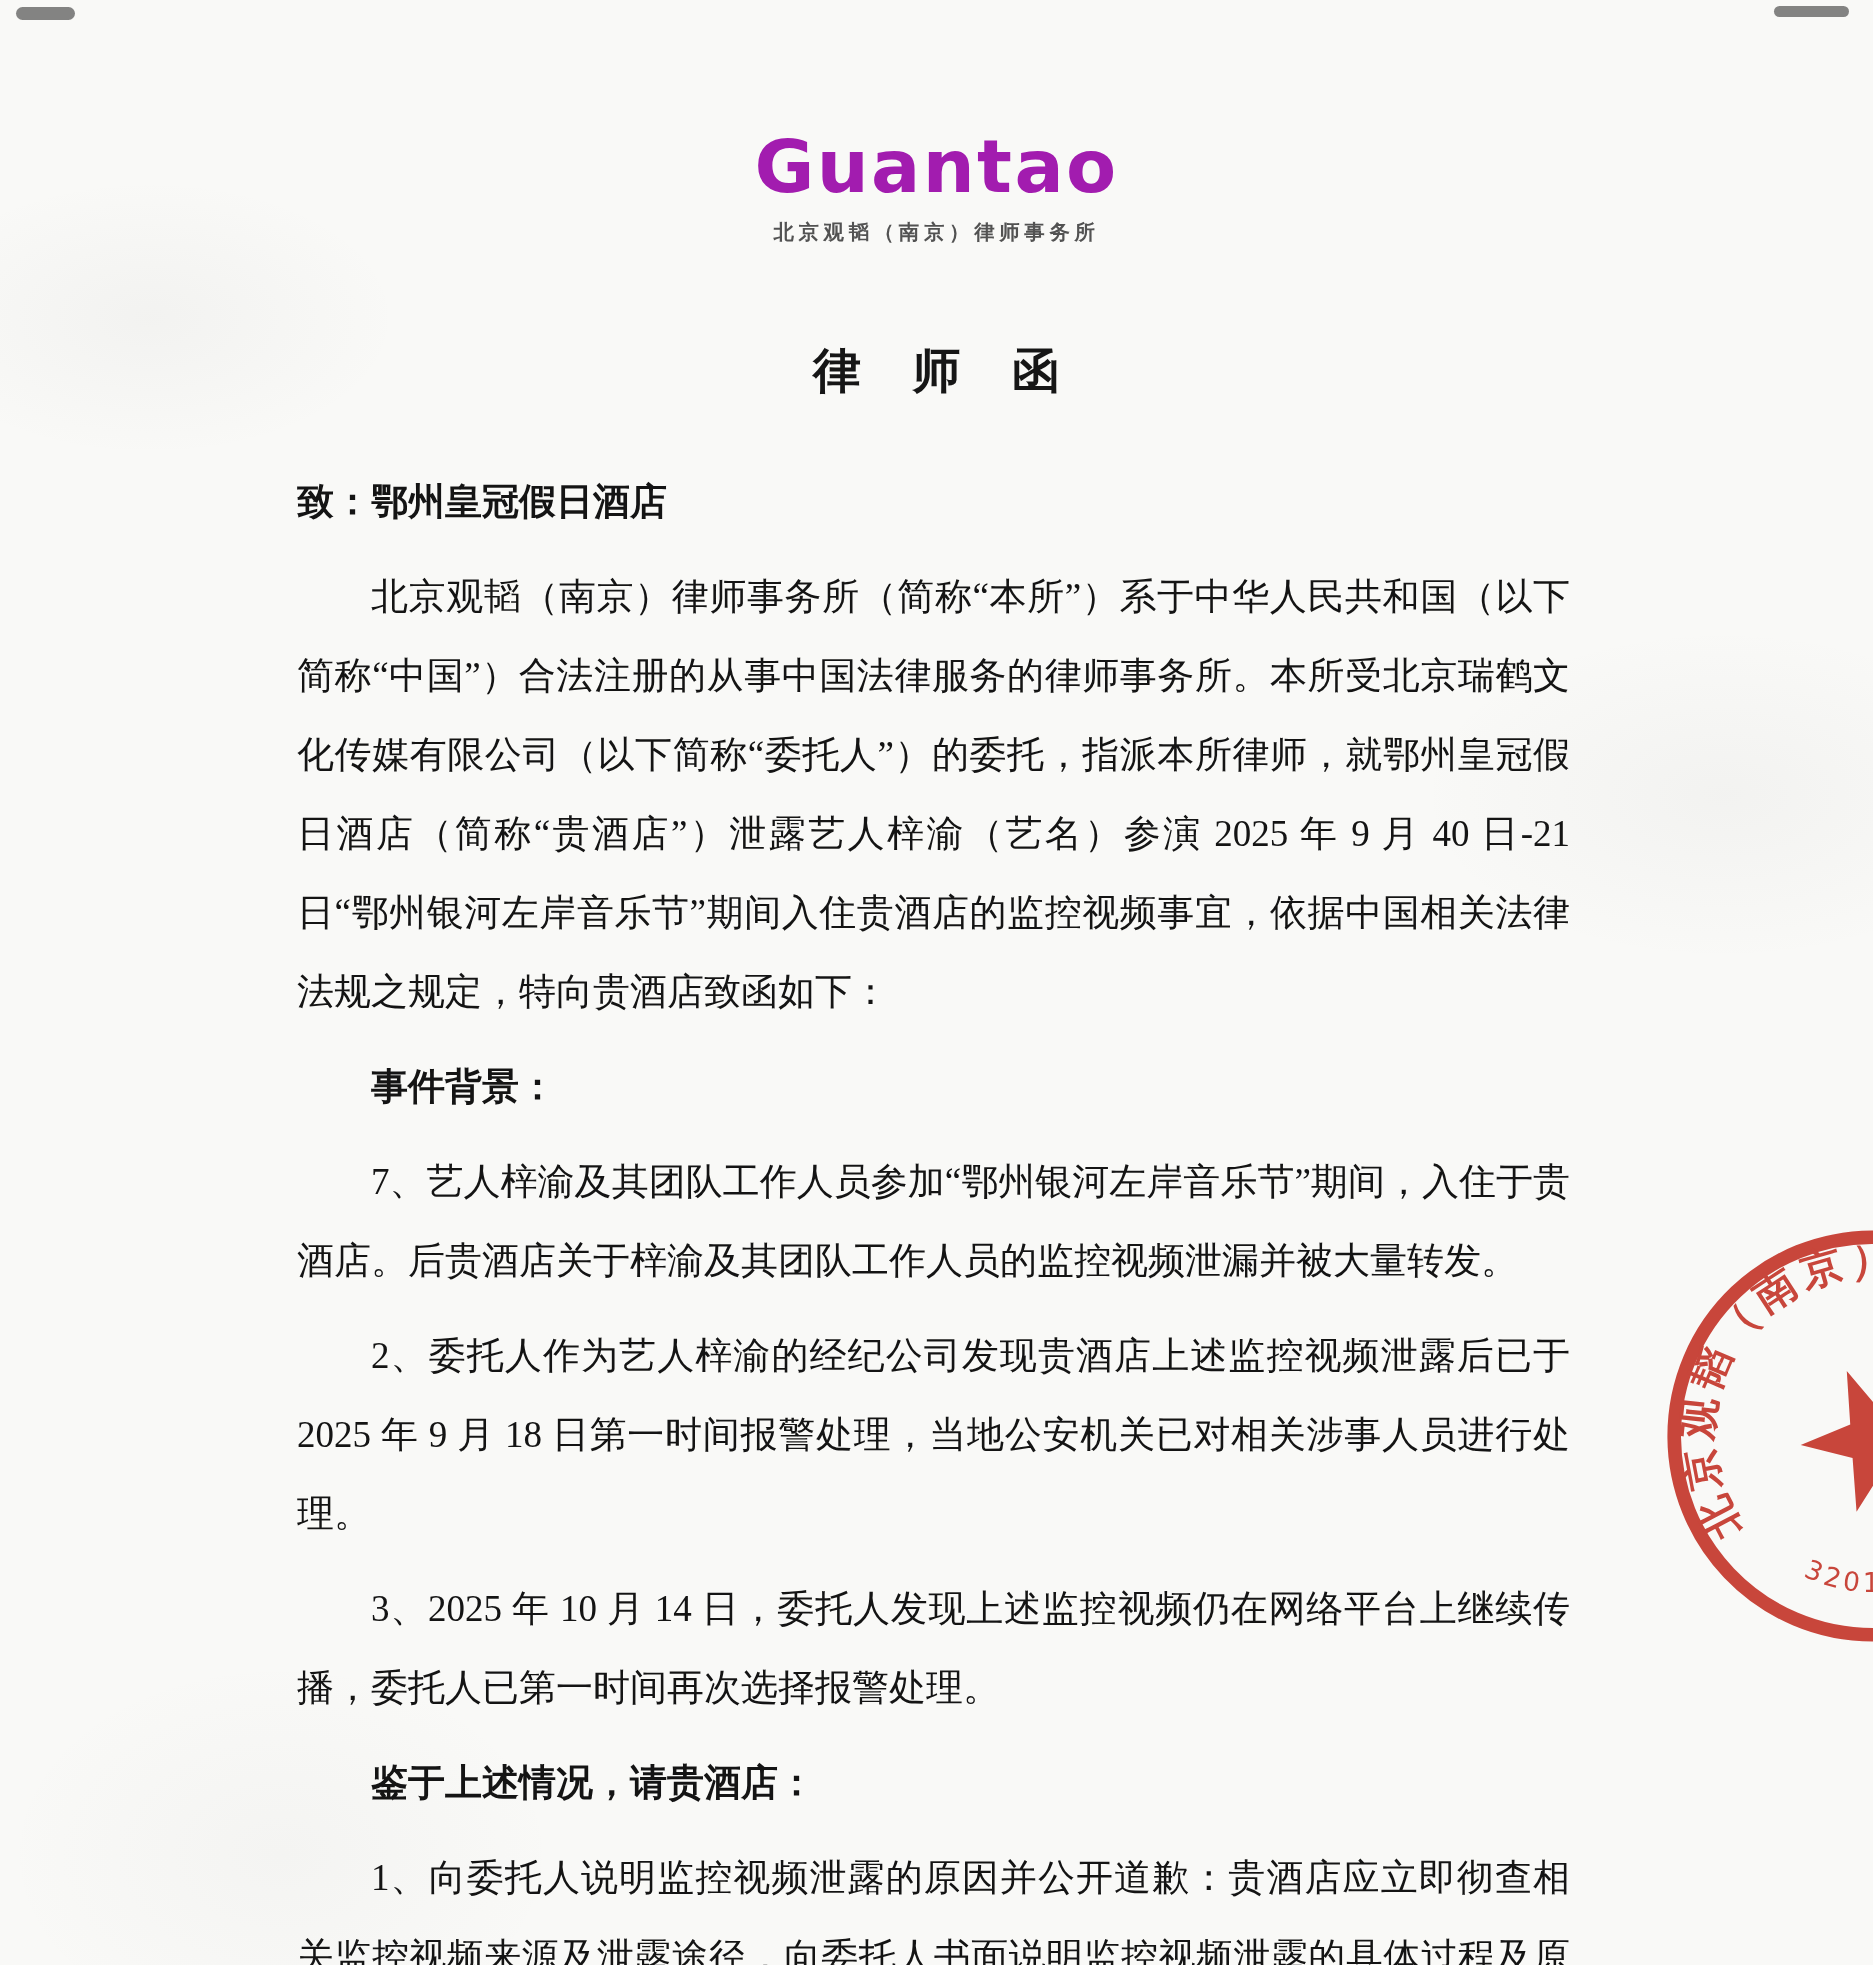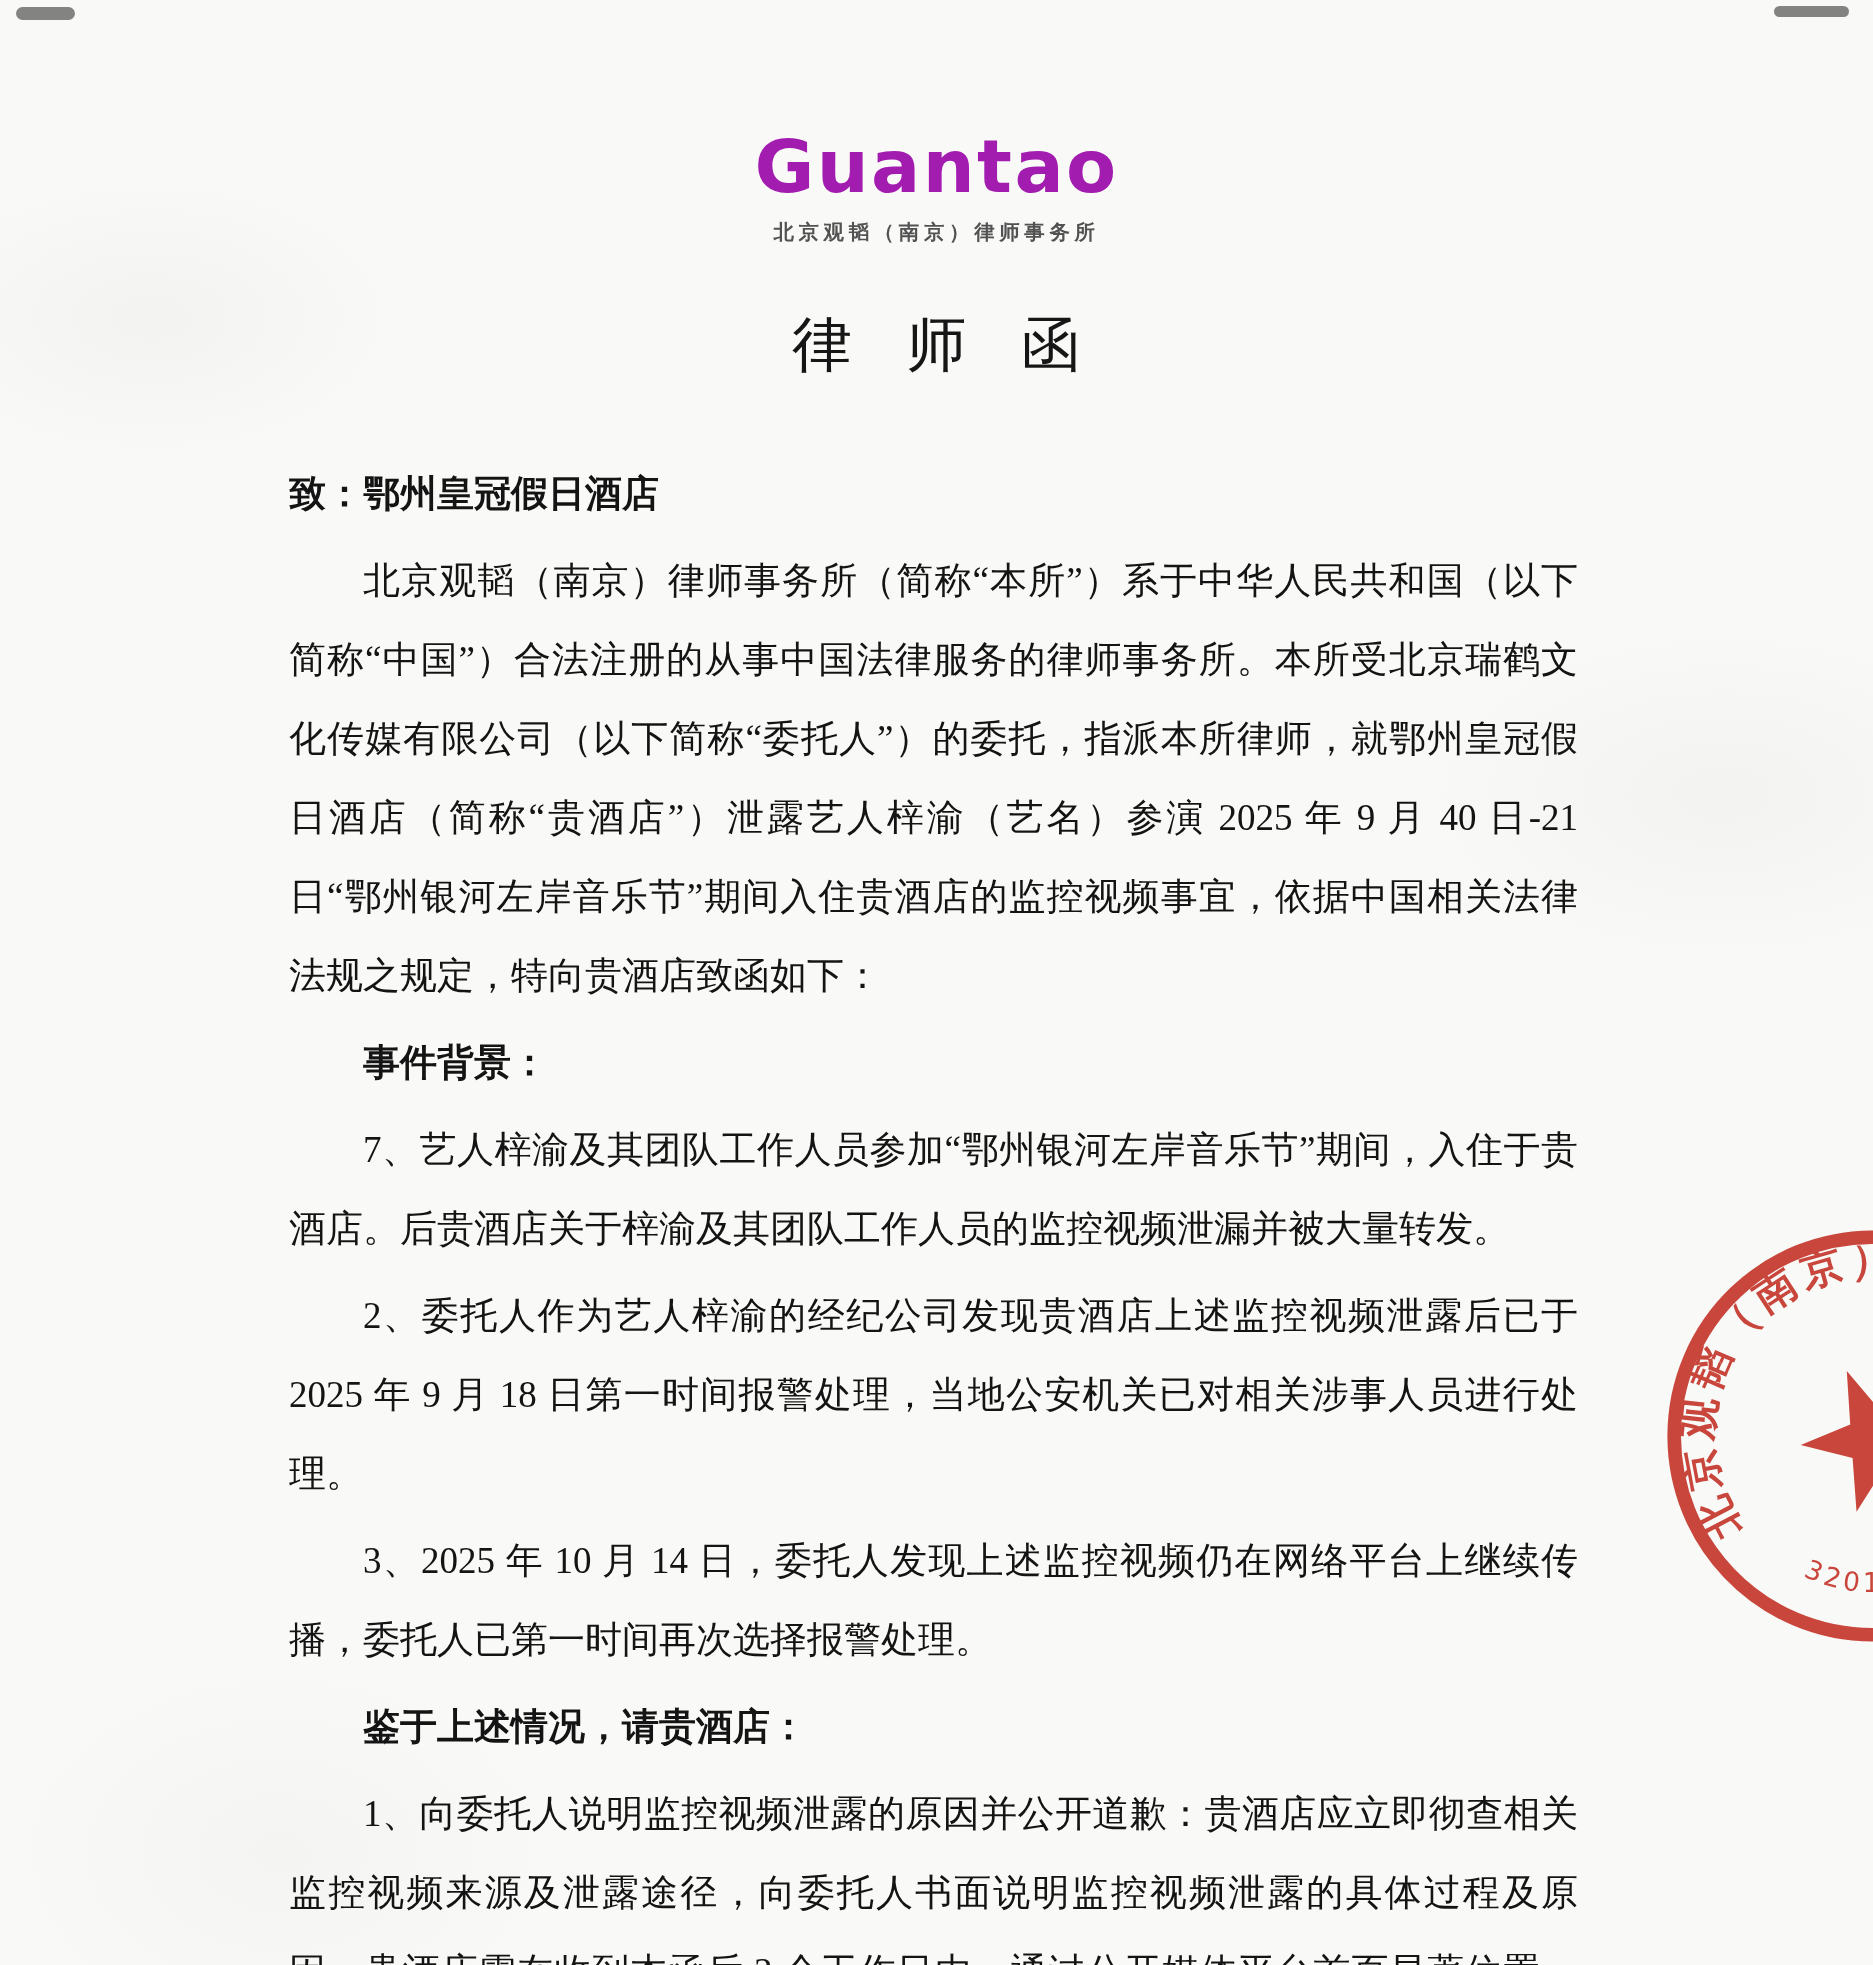--- a/index.html
+++ b/index.html
@@ -55,40 +55,40 @@
   }
   .firm-name {
     margin-top: 15px;
     font-family: "DejaVu Sans", "Liberation Sans", sans-serif;
     font-weight: bold;
     font-size: 20.4px;
     color: #525252;
     letter-spacing: 4.7px;
   }
   .doc-title {
-    margin-top: 59px;
-    font-size: 60px;
-    font-weight: normal;
+    margin-top: 93px;
+    font-size: 48px;
+    font-weight: bold;
     letter-spacing: 19.7px;
     text-indent: 19.7px; 
     color: #161616;
   }
 
   .body-text {
     position: absolute;
     left: 281px;
     right: 287px;
     top: 446px;
     font-size: 37px;
     line-height: 79px;
     text-align: justify;
     text-justify: inter-ideograph;
   }
   .body-text p {
-    margin: 8px;
+    margin: 16px;
     text-indent: 2em;
   }
   .body-text p.no-indent {
     text-indent: 0;
   }
   .bold {
     font-weight: bold;
   }
 
   .seal {

